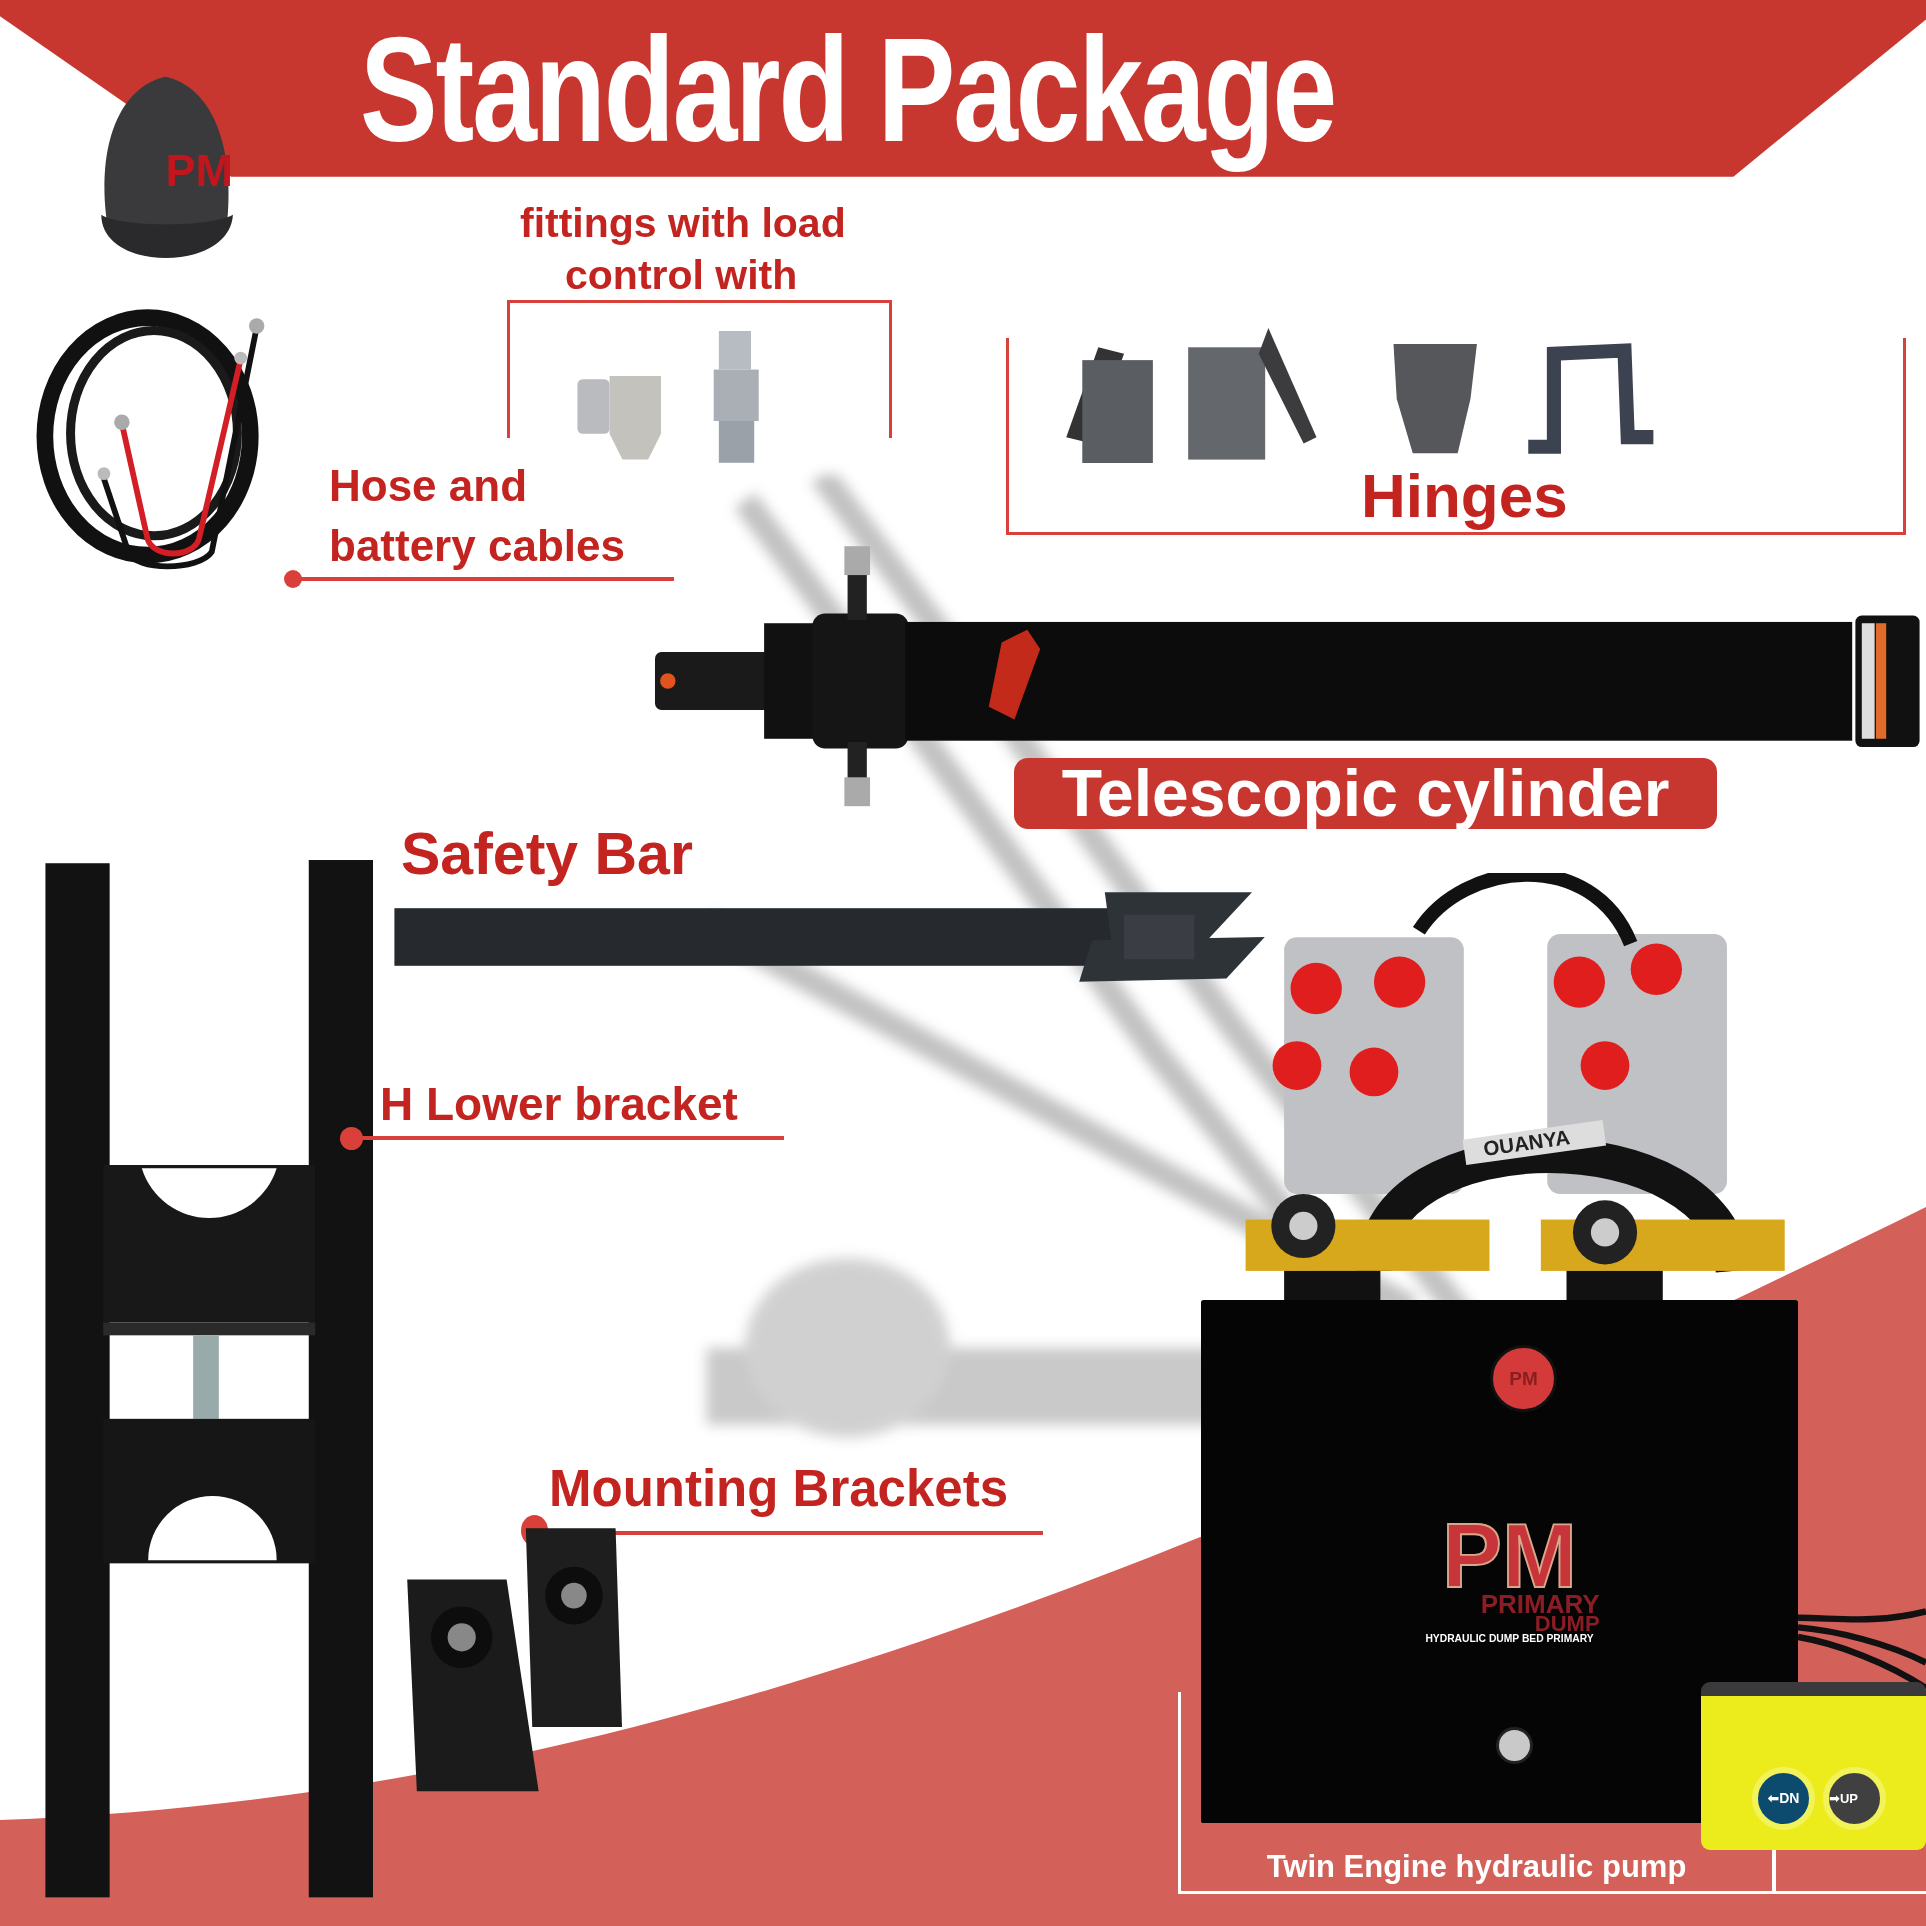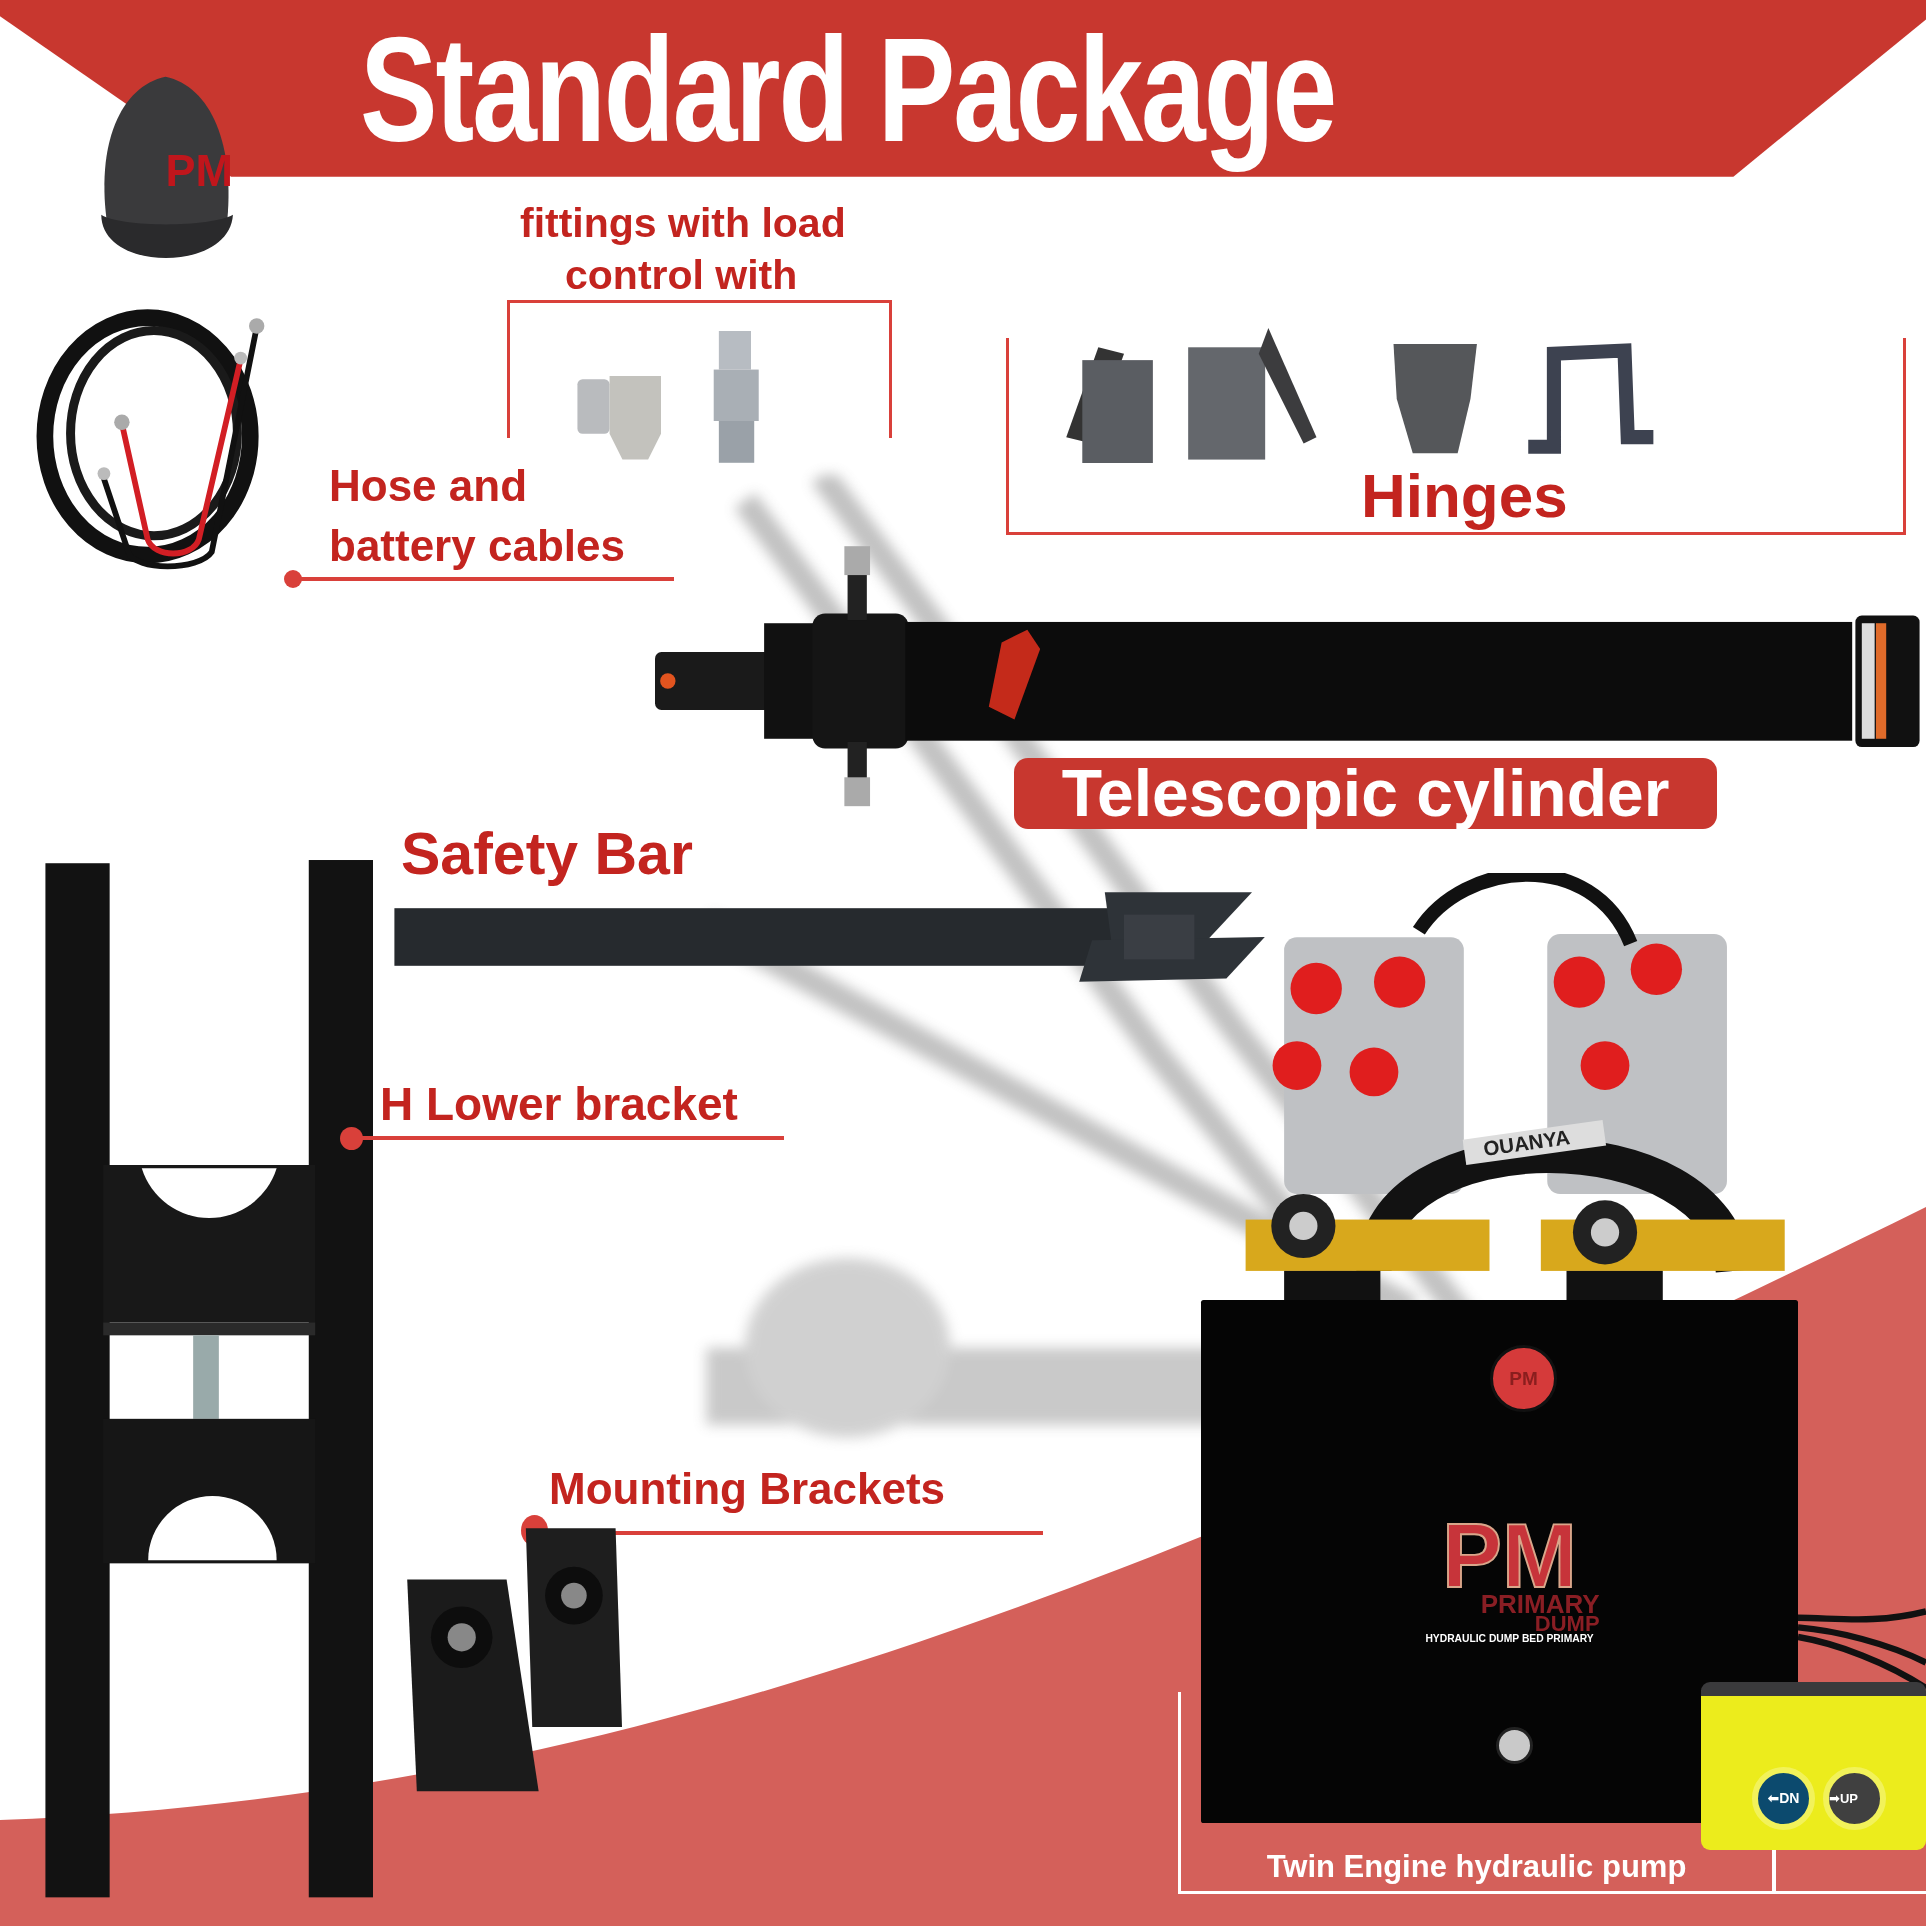--- a/index.html
+++ b/index.html
@@ -116,21 +116,21 @@
   <rect x="240" y="740" width="40" height="130" fill="#9aa"></rect>
   <rect x="100" y="870" width="330" height="75" fill="#161616"></rect>
   <path d="M180 1090 A95 95 0 0 1 370 1090 L370 1200 L180 1200 Z" fill="#fff"></path>
   <rect x="100" y="945" width="330" height="150" fill="#161616"></rect>
   <path d="M170 1090 A100 100 0 0 1 370 1090 Z" fill="#fff"></path>
 </svg>
 <div class="lbl" style="left:380px;top:1079px;font-size:46px;line-height:51px;">H Lower bracket</div>
 <div class="dot" style="left:340px;top:1127px;width:23px;height:23px;"></div>
 <div class="line" style="left:360px;top:1136px;width:424px;height:3.9px;"></div>
 
-<div class="lbl" style="left:549px;top:1461px;font-size:44px;line-height:56px;">Mounting Brackets</div>
+<div class="lbl" style="left:549px;top:1461px;font-size:51px;line-height:56px;">Mounting Brackets</div>
 <div class="dot" style="left:521px;top:1515px;width:27px;height:31px;"></div>
 <div class="line" style="left:536px;top:1531px;width:507px;height:3.9px;"></div>
 <svg class="abs" style="left:404px;top:1525px;" width="218" height="340" viewBox="0 0 340 530">
   <polygon points="190,5 330,5 340,315 200,315" fill="#1e1e1e"></polygon>
   <circle cx="265" cy="110" r="45" fill="#0d0d0d"></circle>
     <circle cx="265" cy="110" r="20" fill="#888"></circle>
   <polygon points="5,85 160,85 210,415 20,415" fill="#1b1b1b"></polygon>
   <circle cx="90" cy="175" r="48" fill="#0d0d0d"></circle>
     <circle cx="90" cy="175" r="22" fill="#888"></circle>
 </svg>

